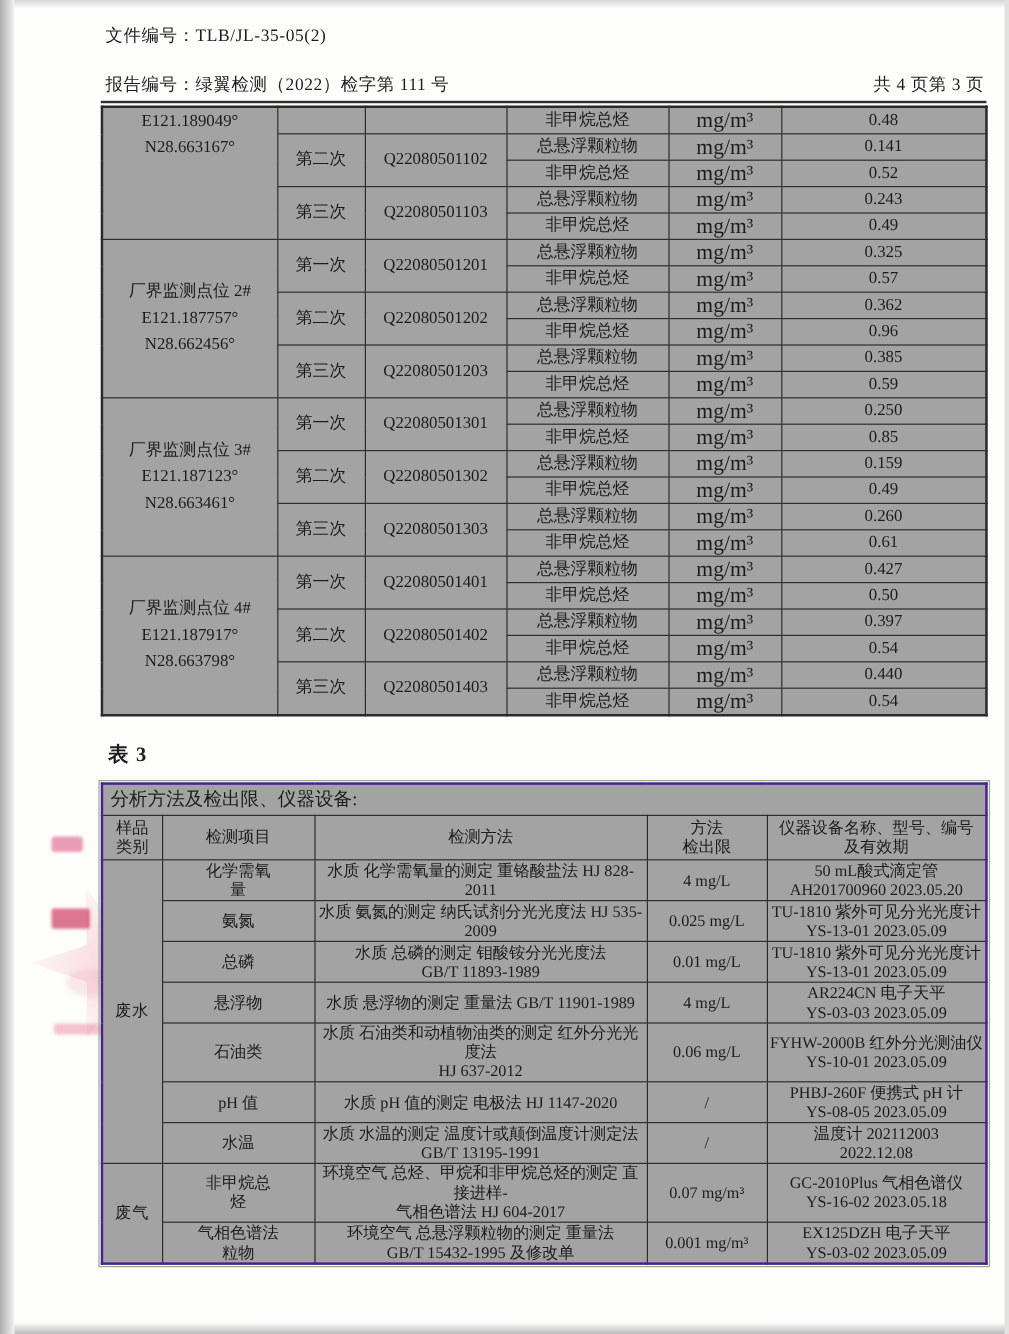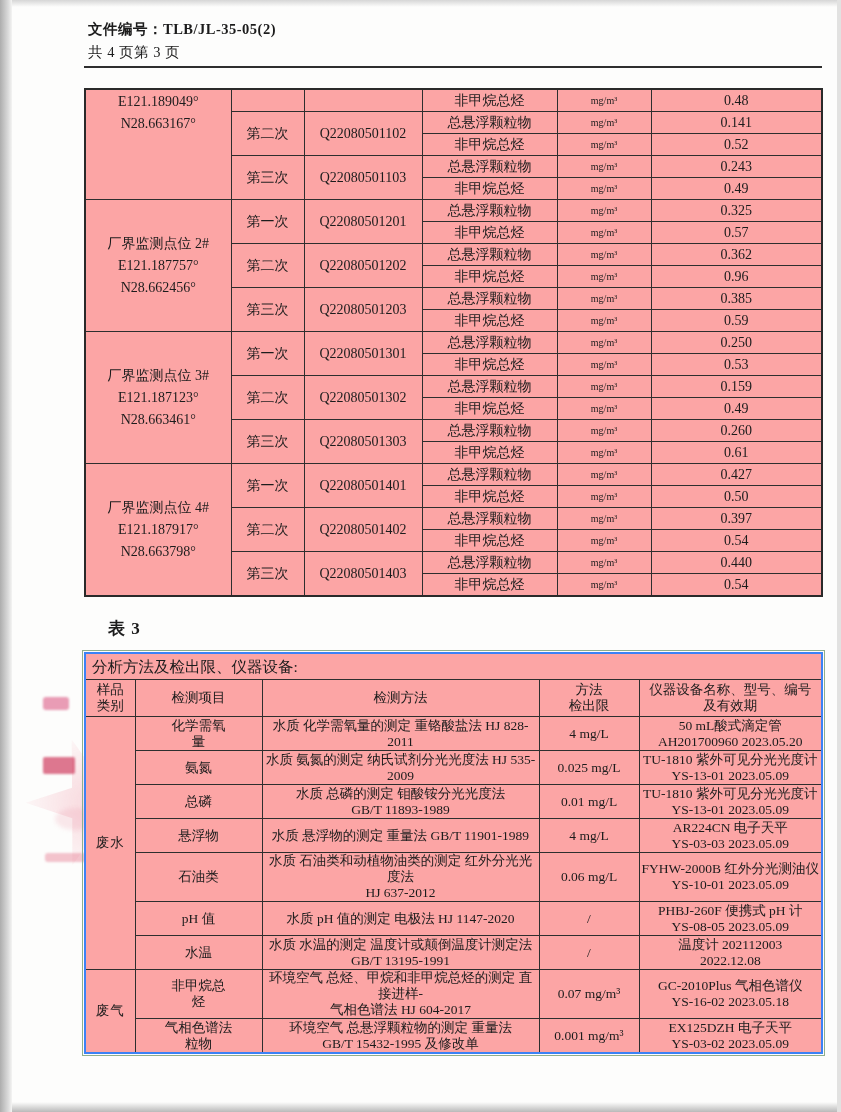--- a/index.html
+++ b/index.html
@@ -31,41 +31,41 @@
     background:rgba(214,60,110,0.50);filter:blur(1.2px);border-radius:3px;}
   .stamp-m2{position:absolute;left:43px;top:757px;width:32px;height:17px;
     background:rgba(200,30,70,0.60);filter:blur(1.2px);border-radius:2px;}
   .stamp-m3{position:absolute;left:45px;top:853px;width:46px;height:9px;
     background:rgba(226,100,125,0.38);filter:blur(1.2px);border-radius:3px;}
   .stamp-m4{position:absolute;left:55px;top:808px;width:40px;height:22px;
     background:rgba(230,120,140,0.16);filter:blur(2px);border-radius:50%;}
 
   
   .hdr{position:absolute;left:84px;top:20px;width:738px;font-size:14.5px;}
-  .hdr-line1{padding-left:4px;margin-bottom:4px;letter-spacing:0.5px;font-weight:bold;}
+  .hdr-line1{padding-left:4px;margin-bottom:22px;letter-spacing:0.5px;}
   .hdr-line2{display:flex;justify-content:space-between;align-items:flex-end;
     border-bottom:2px solid #2e2e2e;padding:0 2px 4px 4px;letter-spacing:0.5px;}
 
   
-  table{border-collapse:collapse;table-layout:fixed;background:#fca5a5;}
+  table{border-collapse:collapse;table-layout:fixed;background:#a3a3a3;}
   td{border:1px solid #2e2e2e;text-align:center;vertical-align:middle;
     white-space:pre-line;overflow:hidden;padding:0 2px;}
 
   
   .t1{position:absolute;left:84px;top:88px;width:737px;border:2px solid #2a2a2a;font-size:14px;}
   .t1 td{height:21px;line-height:21px;}
   .t1 .c-site{line-height:22px;font-size:14px;}
   .t1 .site-top{vertical-align:top;padding-top:1px;}
-  .t1 .c-unit{font-size:10px;text-align:center;}
-
-  
-  .t3-label{position:absolute;left:108px;top:617px;font-size:17px;font-weight:600;letter-spacing:1px;}
-
-  
-  .t3{position:absolute;left:84px;top:652px;width:737px;border:2px solid #3b82f6;
+  .t1 .c-unit{font-size:18px;text-align:center;}
+
+  
+  .t3-label{position:absolute;left:90px;top:617px;font-size:17px;font-weight:600;letter-spacing:1px;}
+
+  
+  .t3{position:absolute;left:84px;top:652px;width:737px;border:2px solid #4c1d95;
     outline:1px solid #8fae8d;outline-offset:1px;font-size:13.5px;}
   .t3 td{line-height:16px;}
   .t3 .caption-row td{height:25px;text-align:left;padding-left:6px;font-size:15.5px;line-height:25px;}
   .t3 .head td{height:36px;}
   .t3 .r td{height:33px;}
   .t3 .c-cat{font-size:13.5px;letter-spacing:1px;}
 </style>
 </head>
 <body>
 
@@ -78,20 +78,21 @@
 
   <div class="stamp-star"></div>
   <div class="stamp-m1"></div>
   <div class="stamp-m2"></div>
   <div class="stamp-m3"></div>
   <div class="stamp-m4"></div>
 
   <div class="hdr">
     <div class="hdr-line1">文件编号：TLB/JL-35-05(2)</div>
     <div class="hdr-line2">
+      <span>报告编号：绿翼检测（2022）检字第 111 号</span>
       <span>共 4 页第 3 页</span>
     </div>
   </div>
 
   <table class="t1">
     <colgroup>
       <col style="width:146px">
         <col style="width:73px">
         <col style="width:118px">
       <col style="width:135px">
@@ -180,21 +181,21 @@
 N28.663461°</td>
         <td class="c-seq" rowspan="2">第一次</td>
         <td class="c-id" rowspan="2">Q22080501301</td>
         <td class="c-item">总悬浮颗粒物</td>
         <td class="c-unit">mg/m³</td>
         <td class="c-val">0.250</td>
       </tr>
       <tr>
         <td class="c-item">非甲烷总烃</td>
         <td class="c-unit">mg/m³</td>
-        <td class="c-val">0.53</td>
+        <td class="c-val">0.85</td>
       </tr>
       <tr>
         <td class="c-seq" rowspan="2">第二次</td>
         <td class="c-id" rowspan="2">Q22080501302</td>
         <td class="c-item">总悬浮颗粒物</td>
         <td class="c-unit">mg/m³</td>
         <td class="c-val">0.159</td>
       </tr>
       <tr>
         <td class="c-item">非甲烷总烃</td>

